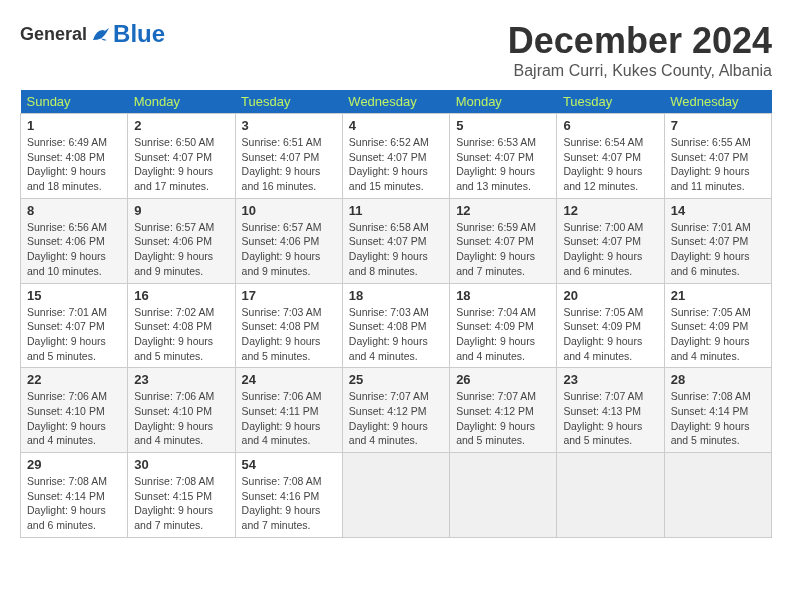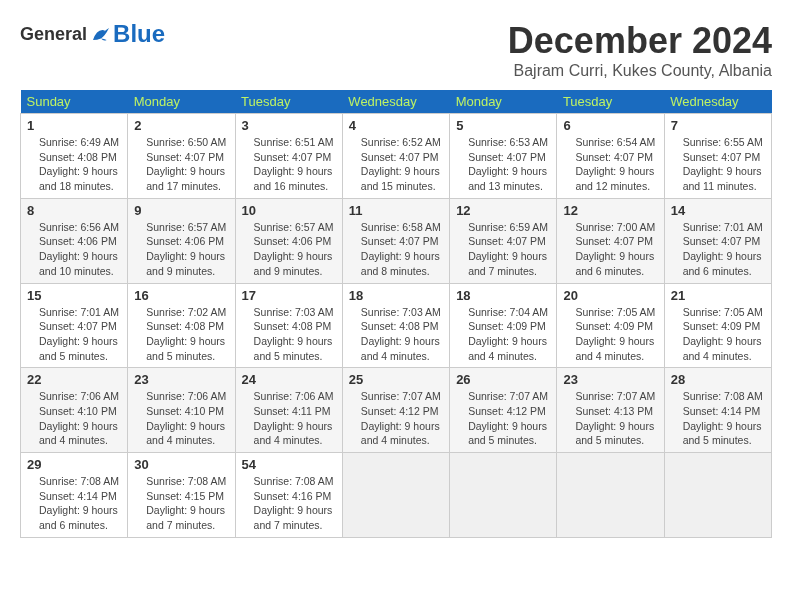--- a/index.html
+++ b/index.html
@@ -83,21 +83,20 @@
       font-size: 13px;
       font-weight: bold;
       color: #333;
       display: block;
       margin-bottom: 2px;
     }
     .day-info {
       color: #444;
       font-size: 10.5px;
       line-height: 1.4;
-      margin-left: 12px;
     }
   </style>
 </head>
 <body>
 
 <div>
   <div class="header">
     <div class="logo">
       <div class="logo-text">
         <span class="logo-general">General</span>

